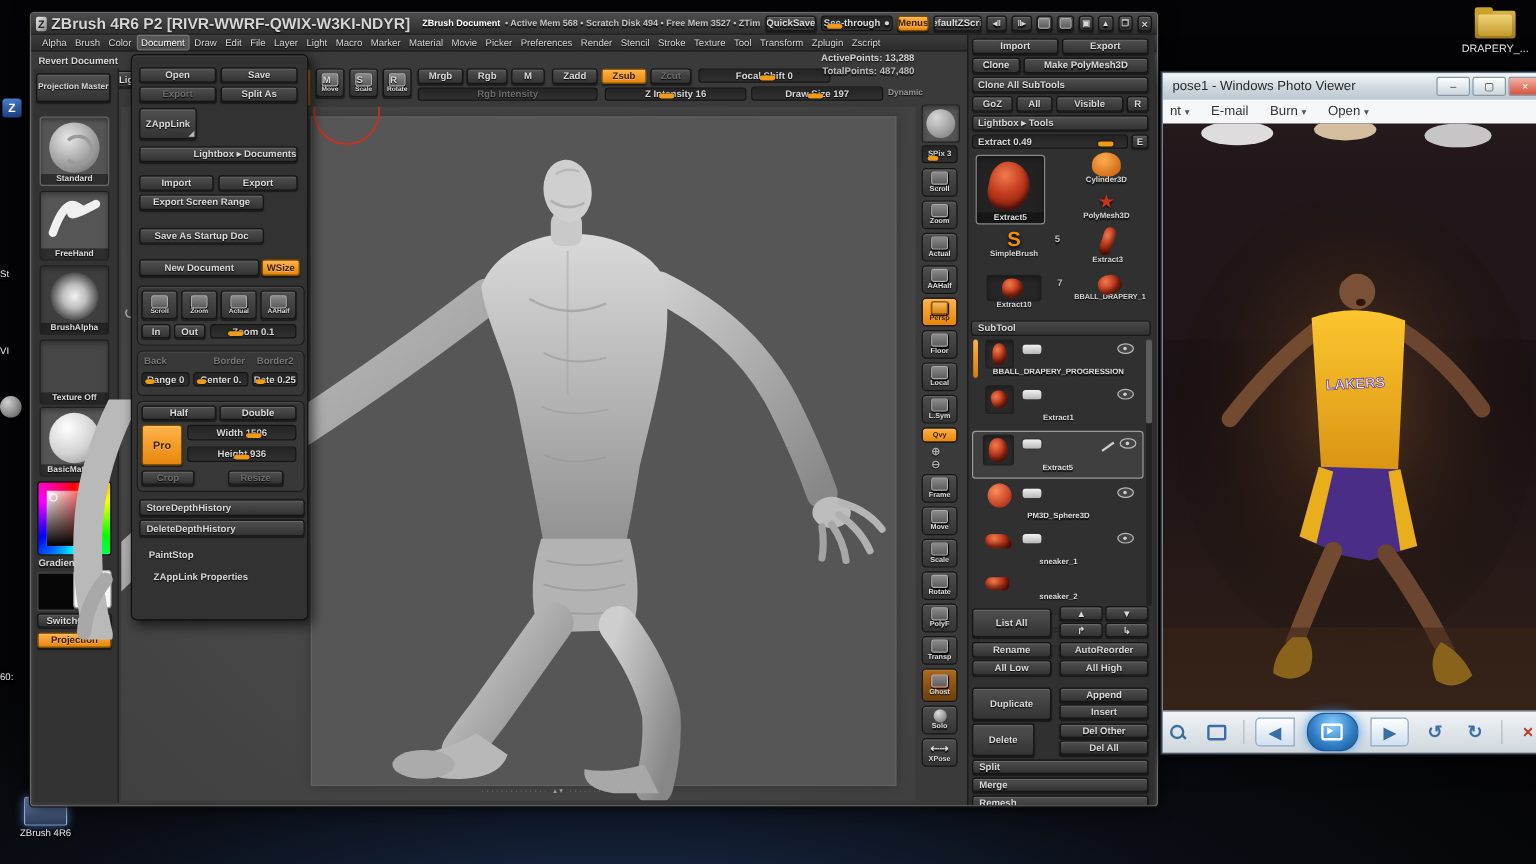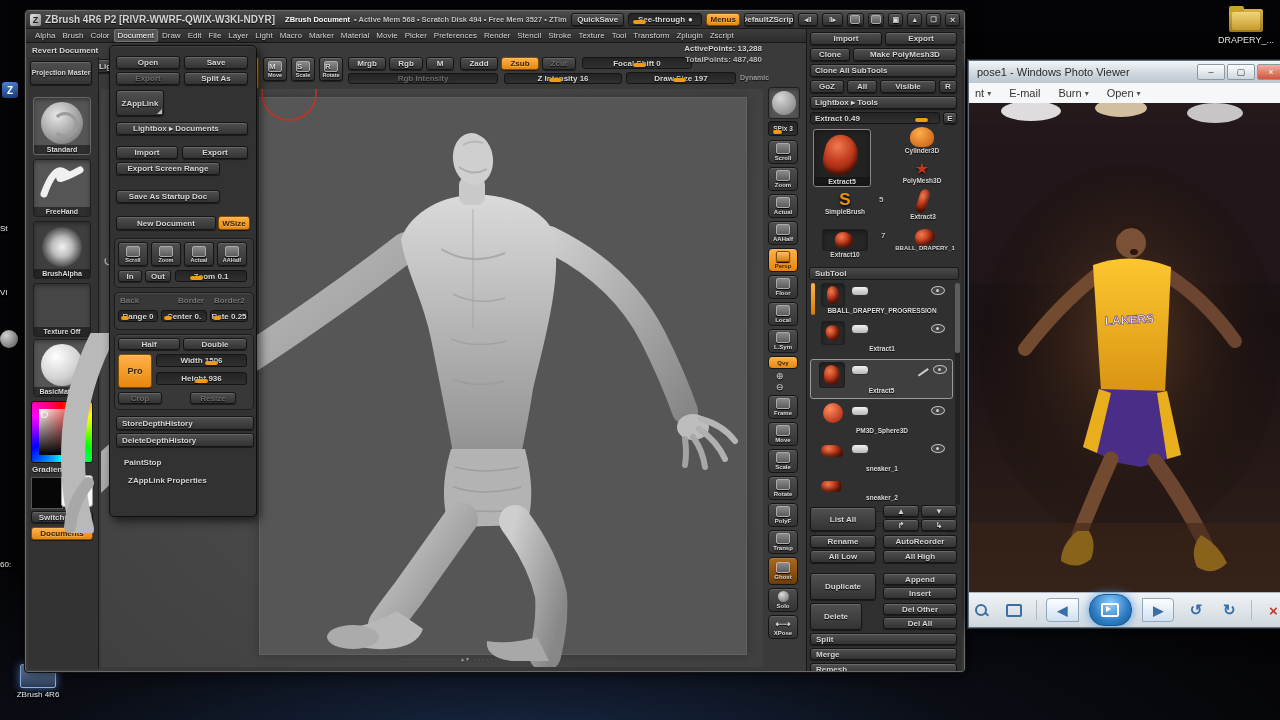--- a/index.html
+++ b/index.html
@@ -93,21 +93,21 @@
 
 <div class="abs" style="left:8px;top:664px;width:60px;height:40px;text-align:center">
   <div style="width:34px;height:22px;margin:0 auto;background:linear-gradient(#6d89b8,#2c3b55);border:1px solid #8fb2e0;border-radius:2px;box-shadow:0 0 8px rgba(90,140,220,.8)"></div>
   <div class="desklbl" style="margin-top:2px;font-size:8px">ZBrush 4R6</div>
 </div>
 
 <div class="zwin">
 
   <div class="ztitle">
     <div style="width:12px;height:12px;border-radius:2px;background:linear-gradient(135deg,#e8e8e8,#888);display:flex;align-items:center;justify-content:center;color:#222;font-size:9px;font-weight:bold">Z</div>
-    <span class="zb" style="font-size:10px">ZBrush 4R6 P2 [RIVR-WWRF-QWIX-W3KI-NDYR]</span>
+    <span class="zb" style="font-size:13px">ZBrush 4R6 P2 [RIVR-WWRF-QWIX-W3KI-NDYR]</span>
     <span class="zb" style="color:#fff;font-size:7.5px;margin-left:6px">ZBrush Document</span>
     <span class="zb" style="color:#c2c2c2;font-size:7.5px;">• Active Mem 568 • Scratch Disk 494 • Free Mem 3527 • ZTim</span>
     <div class="btn inline" style="width:58px;height:13px">
         <span>QuickSave</span>
       </div>
     <div class="sl" style="position:relative;width:80px;height:13px">
         <span>See-through</span> 
         <span style="margin-left:3px">●</span>
         <span class="nub" style="left:4px"></span>
       </div>
@@ -307,42 +307,42 @@
       <div style="position:absolute;left:7px;top:7px;width:46px;height:46px;background:linear-gradient(to bottom,rgba(0,0,0,0),#000),linear-gradient(to right,#fff,#f00)"></div>
       <div style="position:absolute;left:9px;top:9px;width:5px;height:5px;border:1px solid #fff;border-radius:50%"></div>
     </div>
     <div class="zb abs" style="left:4px;top:408px">Gradient</div>
     <div class="abs" style="left:3px;top:420px;width:30px;height:30px;background:#060606;border:1px solid #555"></div>
     <div class="abs" style="left:33px;top:418px;width:30px;height:30px;background:#f6f6f6;border:1px solid #999;border-radius:3px"></div>
     <div class="btn" style="left:3px;top:454px;width:62px;height:12px">
         <span>SwitchColor</span>
       </div>
     <div class="btn or" style="left:3px;top:470px;width:62px;height:13px">
-        <span>Documents</span>
+        <span>Projection</span>
       </div>
   </div>
 
   <div class="abs" style="left:83px;top:34px;width:146px;height:470px;background:#323232;border:1px solid #0f0f0f;border-radius:5px;box-shadow:3px 4px 10px rgba(0,0,0,.6),inset 0 1px 0 rgba(255,255,255,.08);z-index:5">
     <div class="btn" style="left:6px;top:10px;width:64px;height:13px">
         <span>Open</span>
       </div>
     <div class="btn" style="left:74px;top:10px;width:64px;height:13px">
         <span>Save</span>
       </div>
     <div class="btn dis" style="left:6px;top:26px;width:64px;height:13px">
         <span>Export</span>
       </div>
     <div class="btn" style="left:74px;top:26px;width:64px;height:13px">
         <span>Split As</span>
       </div>
     <div class="btn" style="left:6px;top:44px;width:48px;height:26px">
         <span>ZAppLink</span>
       <span style="position:absolute;right:1px;bottom:1px;width:0;height:0;border-left:5px solid transparent;border-bottom:5px solid #bbb"></span>
     </div>
-    <div class="btn" style="left:6px;top:76px;width:132px;height:13px;justify-content:flex-start;padding-left:16px">
+    <div class="btn" style="left:6px;top:76px;width:132px;height:13px;justify-content:flex-end;padding-left:16px">
         <span>Lightbox ▸ Documents</span>
       </div>
     <div class="btn" style="left:6px;top:100px;width:62px;height:13px">
         <span>Import</span>
       </div>
     <div class="btn" style="left:72px;top:100px;width:66px;height:13px">
         <span>Export</span>
       </div>
     <div class="btn" style="left:6px;top:116px;width:104px;height:13px">
         <span>Export Screen Range</span>

